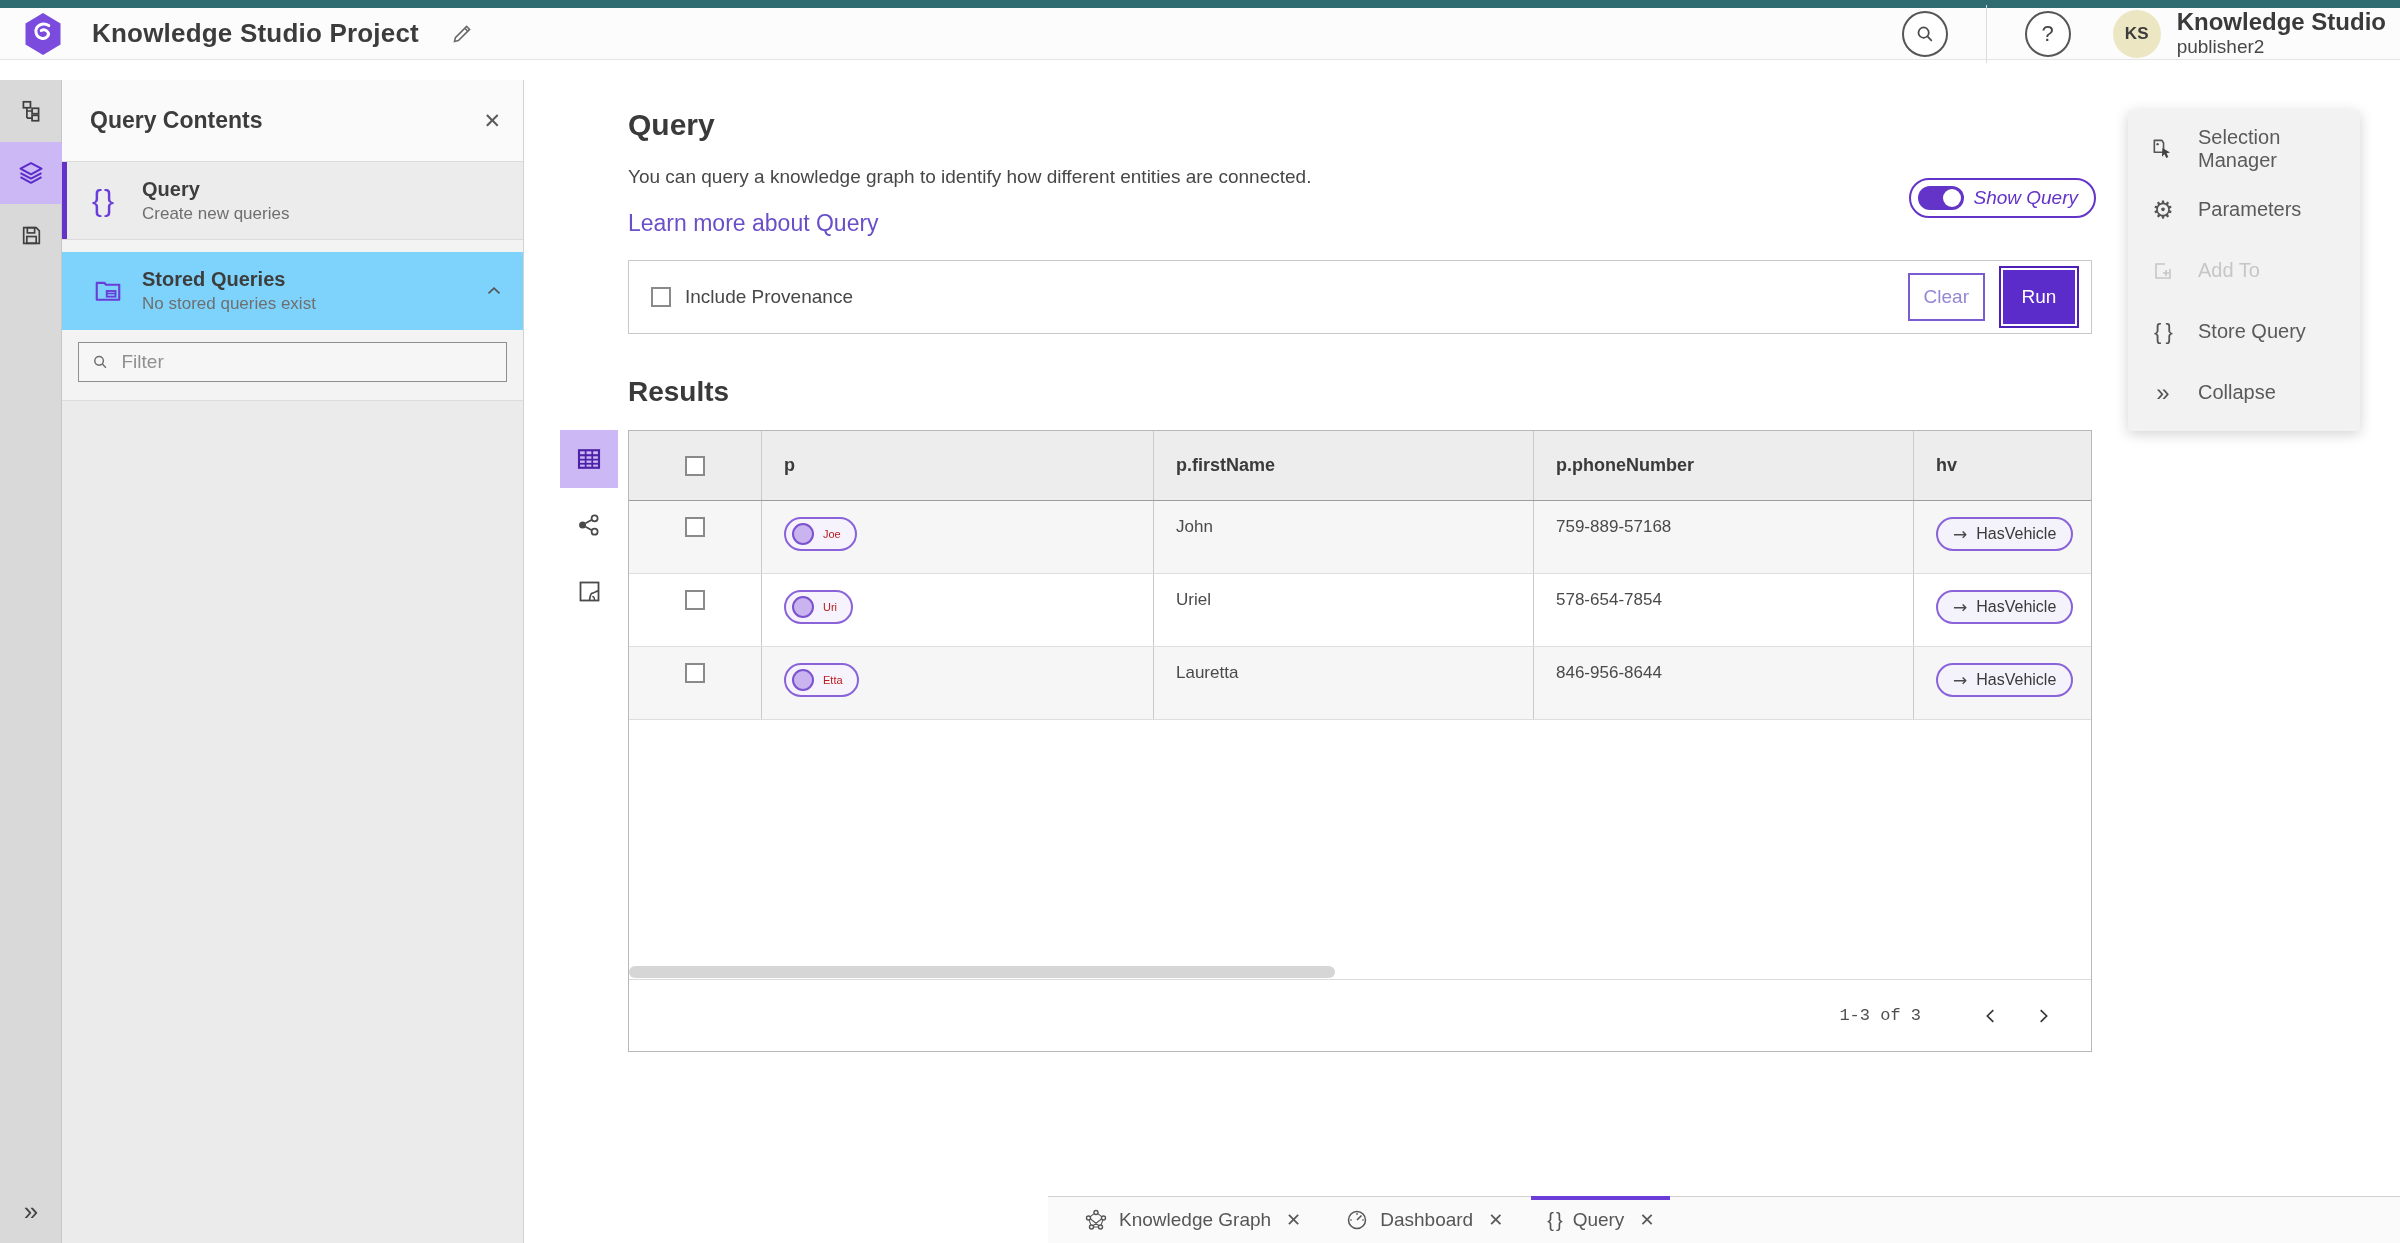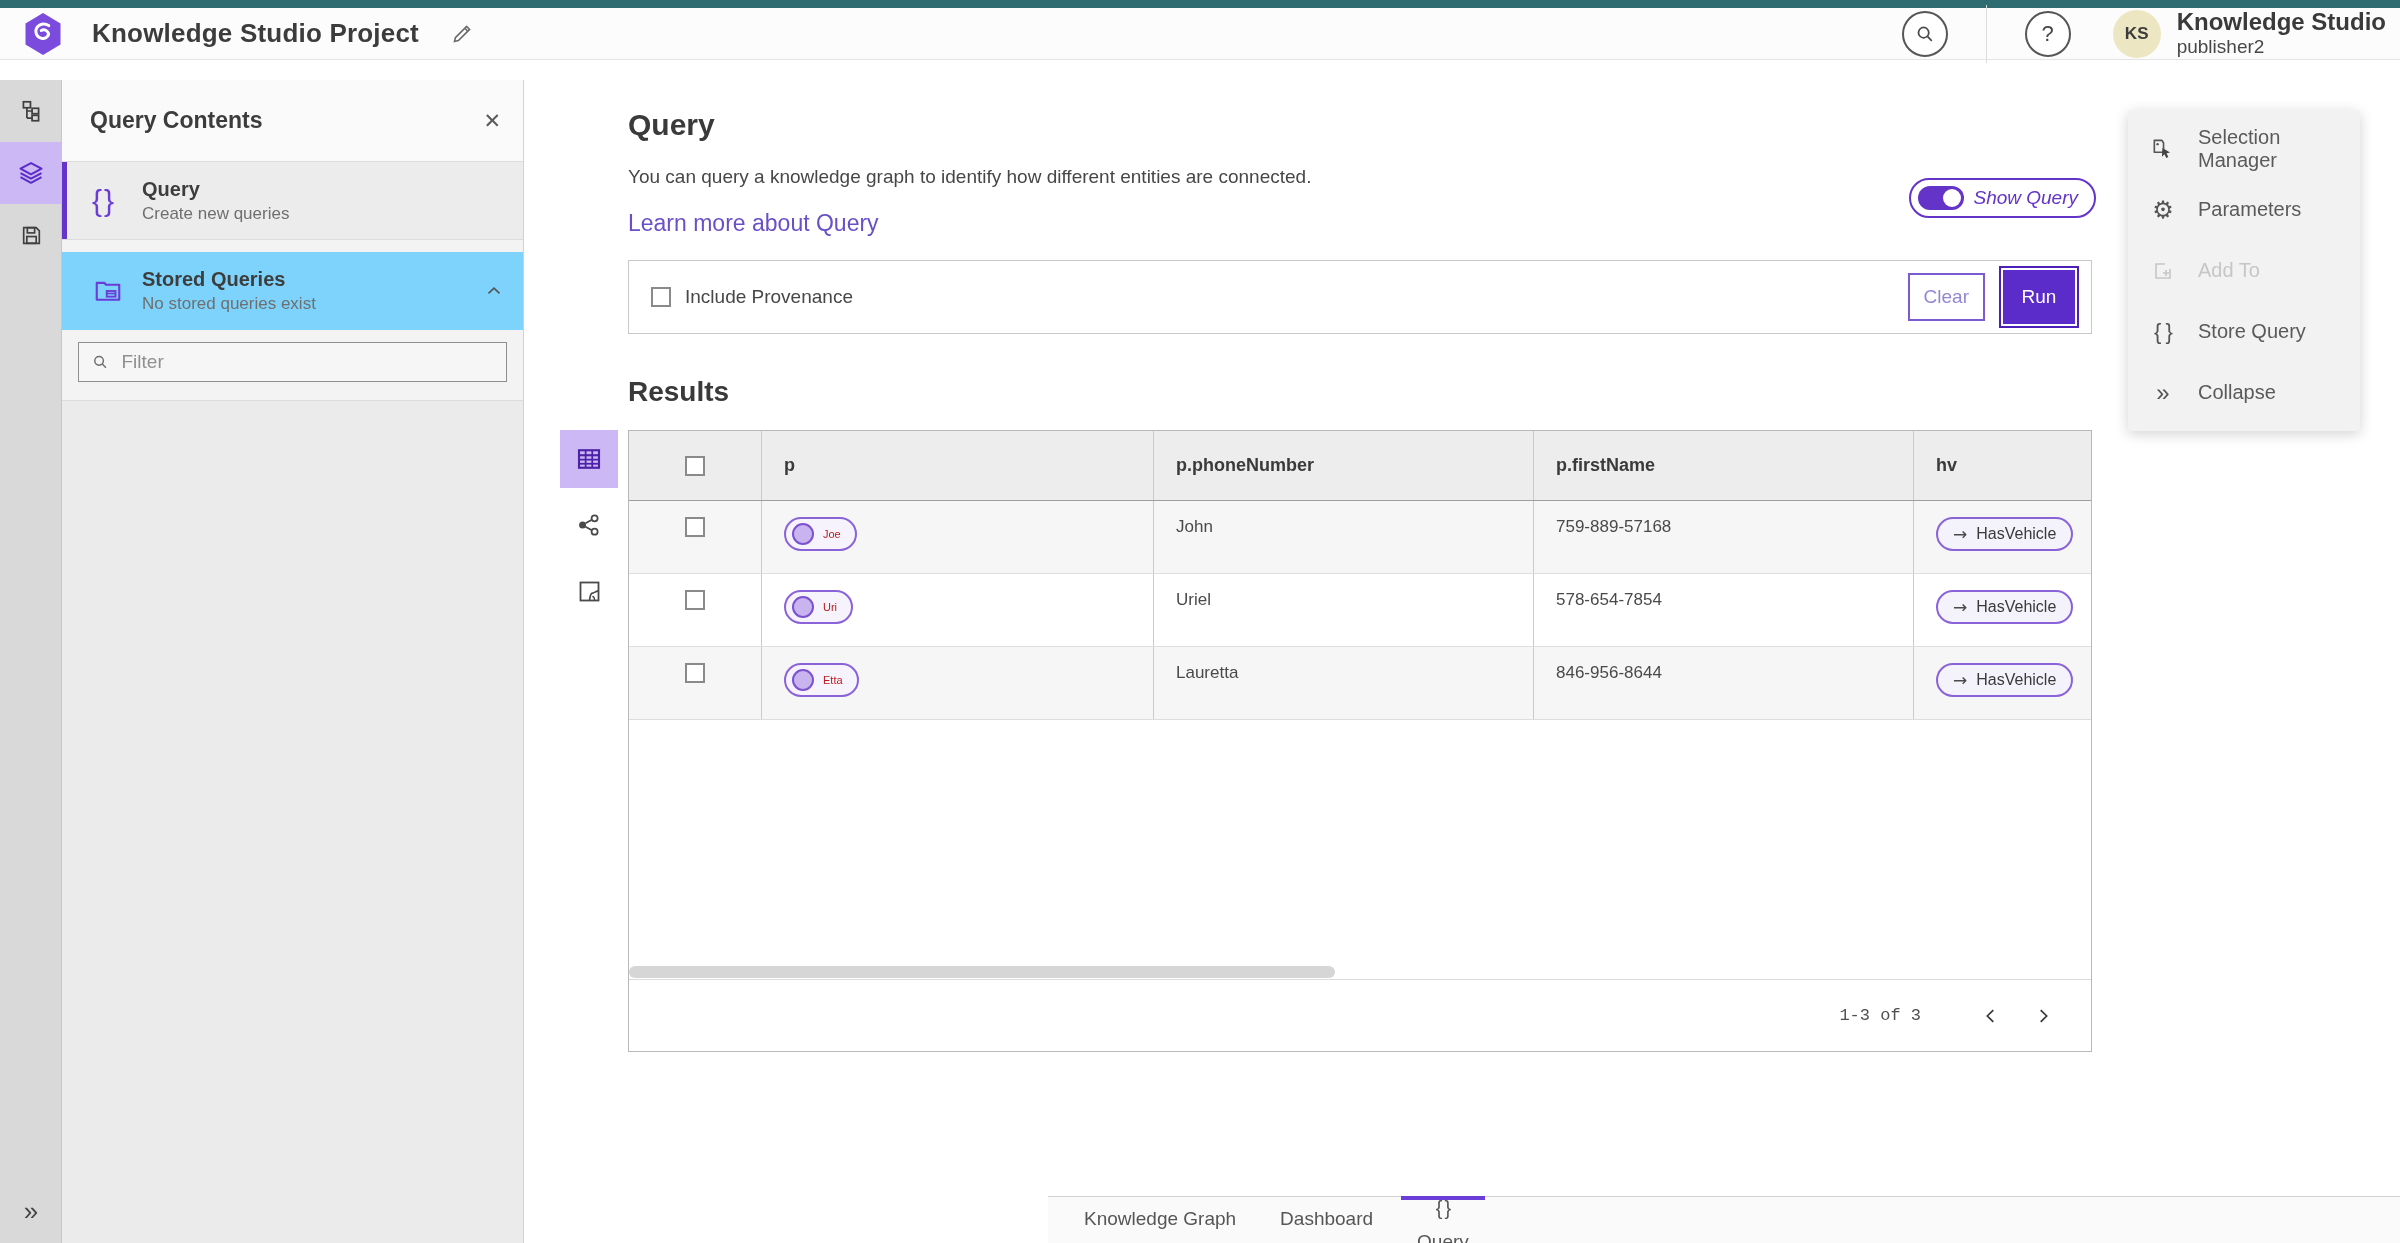--- a/index.html
+++ b/index.html
@@ -110,21 +110,21 @@
   .rfloat { position:absolute; left:2128px; top:110px; width:232px; background:#f2f2f2; border-radius:4px; box-shadow:0 3px 14px rgba(0,0,0,.18); padding:8px 0; z-index:5; }
   .rf-item { height:61px; display:flex; align-items:center; padding:0 18px 0 22px; gap:22px; cursor:pointer; font-size:20px; color:#5a5a5a; }
   .rf-item .rf-ico { width:26px; flex:0 0 26px; display:flex; align-items:center; justify-content:center; }
   .rf-item.disabled { color:#c6c6c6; cursor:default; }
   .rf-braces { font-size:22px; color:#555; letter-spacing:-1px; }
   .gear-glyph { font-family:"DejaVu Sans",sans-serif; font-size:24px; color:#555; }
   .collapse-glyph { font-size:24px; color:#555; }
 
   
   .tabbar { position:absolute; left:524px; right:0; bottom:0; height:47px; background:#fafafa; border-top:1px solid #d2d2d2; display:flex; align-items:stretch; padding-left:14px; z-index:4; }
-  .tab { position:relative; display:flex; align-items:center; gap:11px; padding:0 22px; font-size:19px; color:#565656; cursor:pointer;flex-direction:column; }
+  .tab { position:relative; display:flex; align-items:center; gap:11px; padding:0 22px; font-size:19px; color:#565656; cursor:pointer; }
   .tab .tab-close { font-size:18px; color:#5a5a5a; margin-left:4px; }
   .tab.active::after { content:""; position:absolute; left:6px; right:6px; top:-1px; height:4px; background:#6a3dd8; }
   .tab-braces { font-size:20px; color:#555; letter-spacing:-1px; }
 </style>
 </head>
 <body>
 
 <div class="topstrip"></div>
 
 <header class="header">
@@ -289,22 +289,22 @@
           </svg>
         </div>
       </div>
 
       <div class="rtable">
         <div class="thead">
           <div class="tc col-cb">
               <span class="cb"></span>
             </div>
           <div class="tc col-p">p</div>
+          <div class="tc col-fn">p.firstName</div>
           <div class="tc col-ph">p.phoneNumber</div>
-          <div class="tc col-fn">p.firstName</div>
           <div class="tc col-hv">hv</div>
         </div>
 
         <div class="trow odd">
           <div class="tc col-cb">
               <span class="cb"></span>
             </div>
           <div class="tc col-p">
             <span class="epill">
                 <span class="ecirc"></span>

